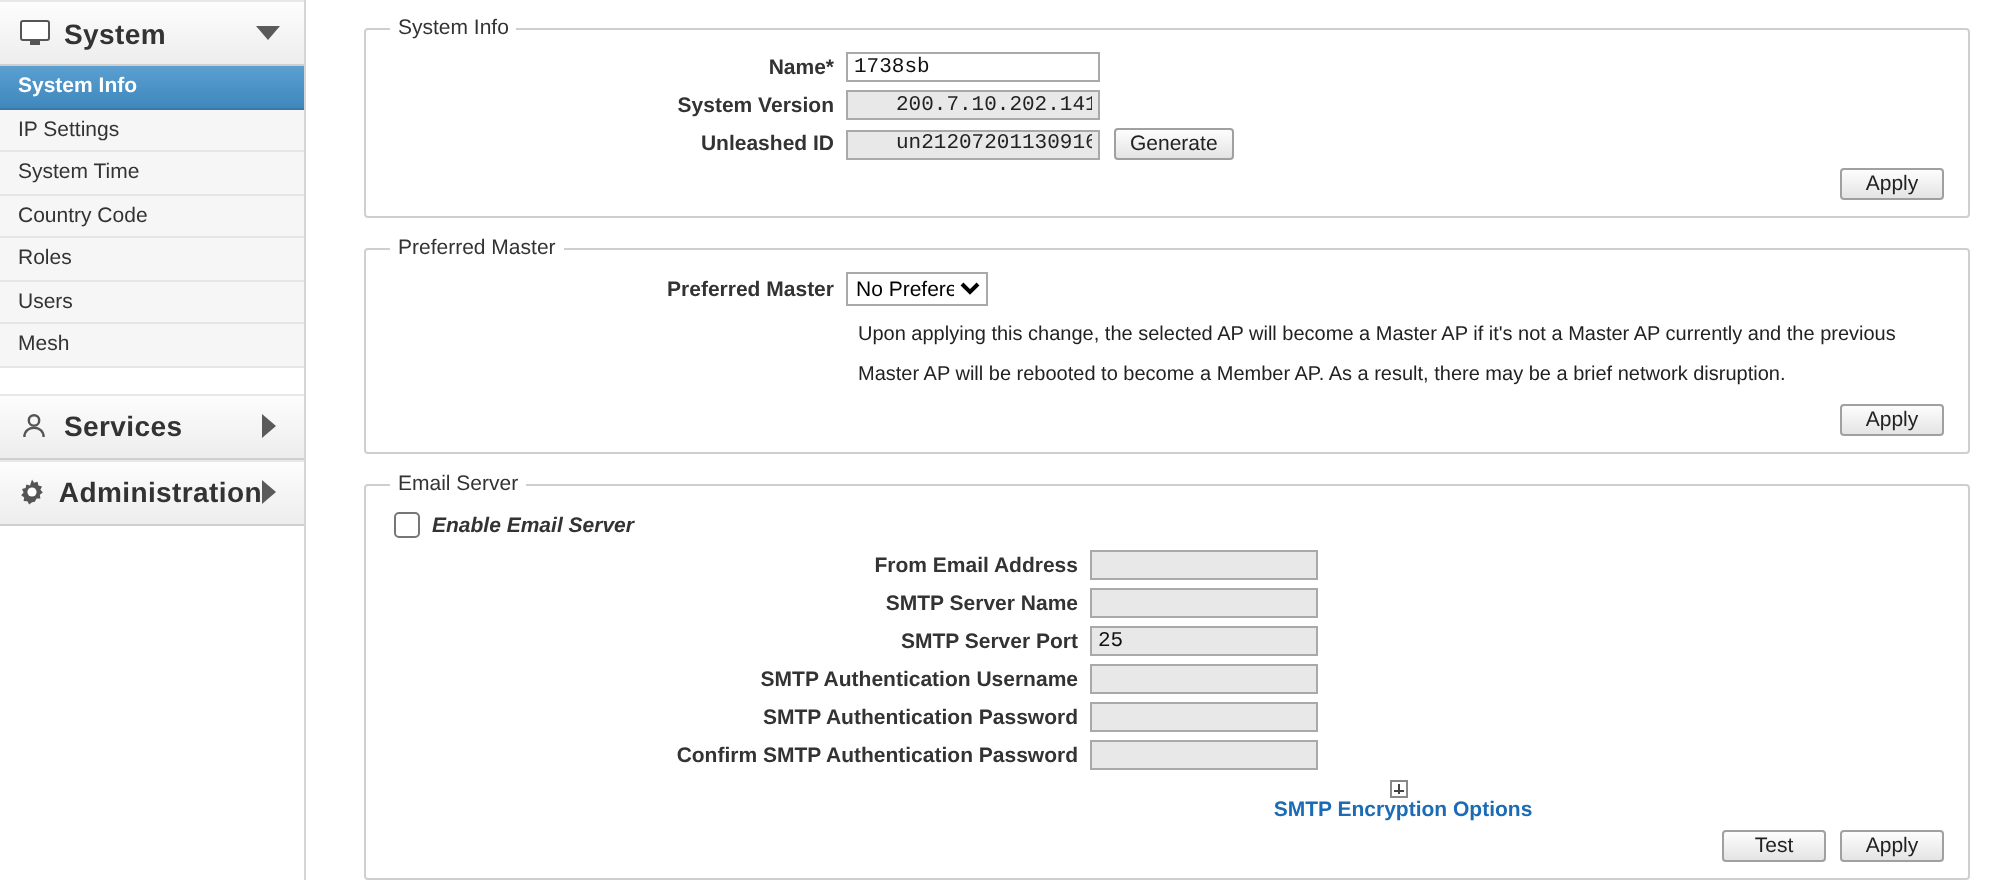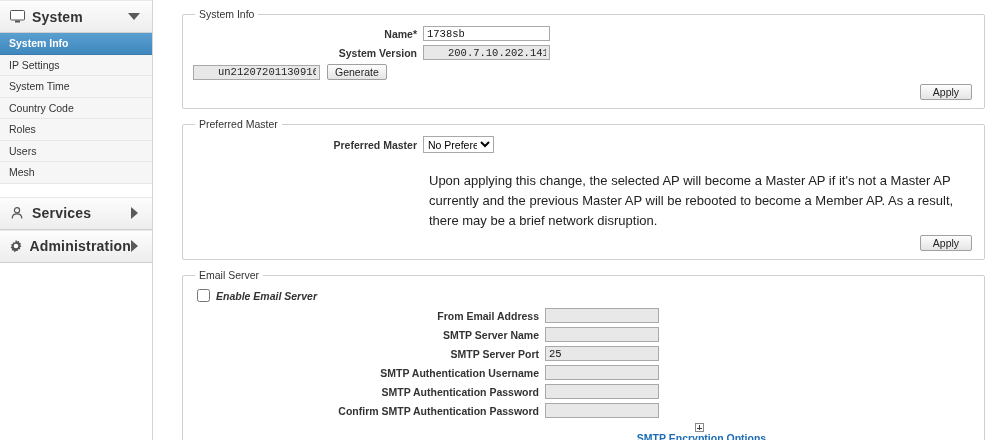--- a/index.html
+++ b/index.html
@@ -154,25 +154,25 @@
   }
   button.btn.wide { min-width: 52px; }
   .btn-right {
     display: flex;
     justify-content: flex-end;
     gap: 7px;
     margin-top: 4px;
     padding-right: 2px;
   }
   .note {
-    font-size: 13px;
+    font-size: 10px;
     color: #222;
     line-height: 20px;
     margin-left: 236px;
-    margin-top: 18px;
+    margin-top: 5px;
     max-width: 735px;
   }
   .check-row {
     display: flex;
     align-items: center;
     margin: 2px 0 6px 2px;
   }
   .check-row input { margin: 0 6px 0 2px; }
   .check-row label {
     font-size: 10.5px;
@@ -284,20 +284,21 @@
         <div class="form-label lbl-w1">Name*</div>
         <input class="txt w-name" type="text" value="1738sb" style="">
       </div>
 
       <div class="form-row">
         <div class="form-label lbl-w1">System Version</div>
         <input class="txt w-ver readonly" type="text" readonly="" value="200.7.10.202.141" style="">
       </div>
 
       <div class="form-row">
+        <div class="form-label lbl-w1">Unleashed ID</div>
         <input class="txt w-uid readonly" type="text" readonly="" value="un2120720113091678685378814" style="">
         <button class="btn wide" style="margin-left:7px;">Generate</button>
       </div>
 
       <div class="btn-right">
         <button class="btn wide">Apply</button>
       </div>
     </fieldset>
 
     <fieldset class="panel">

